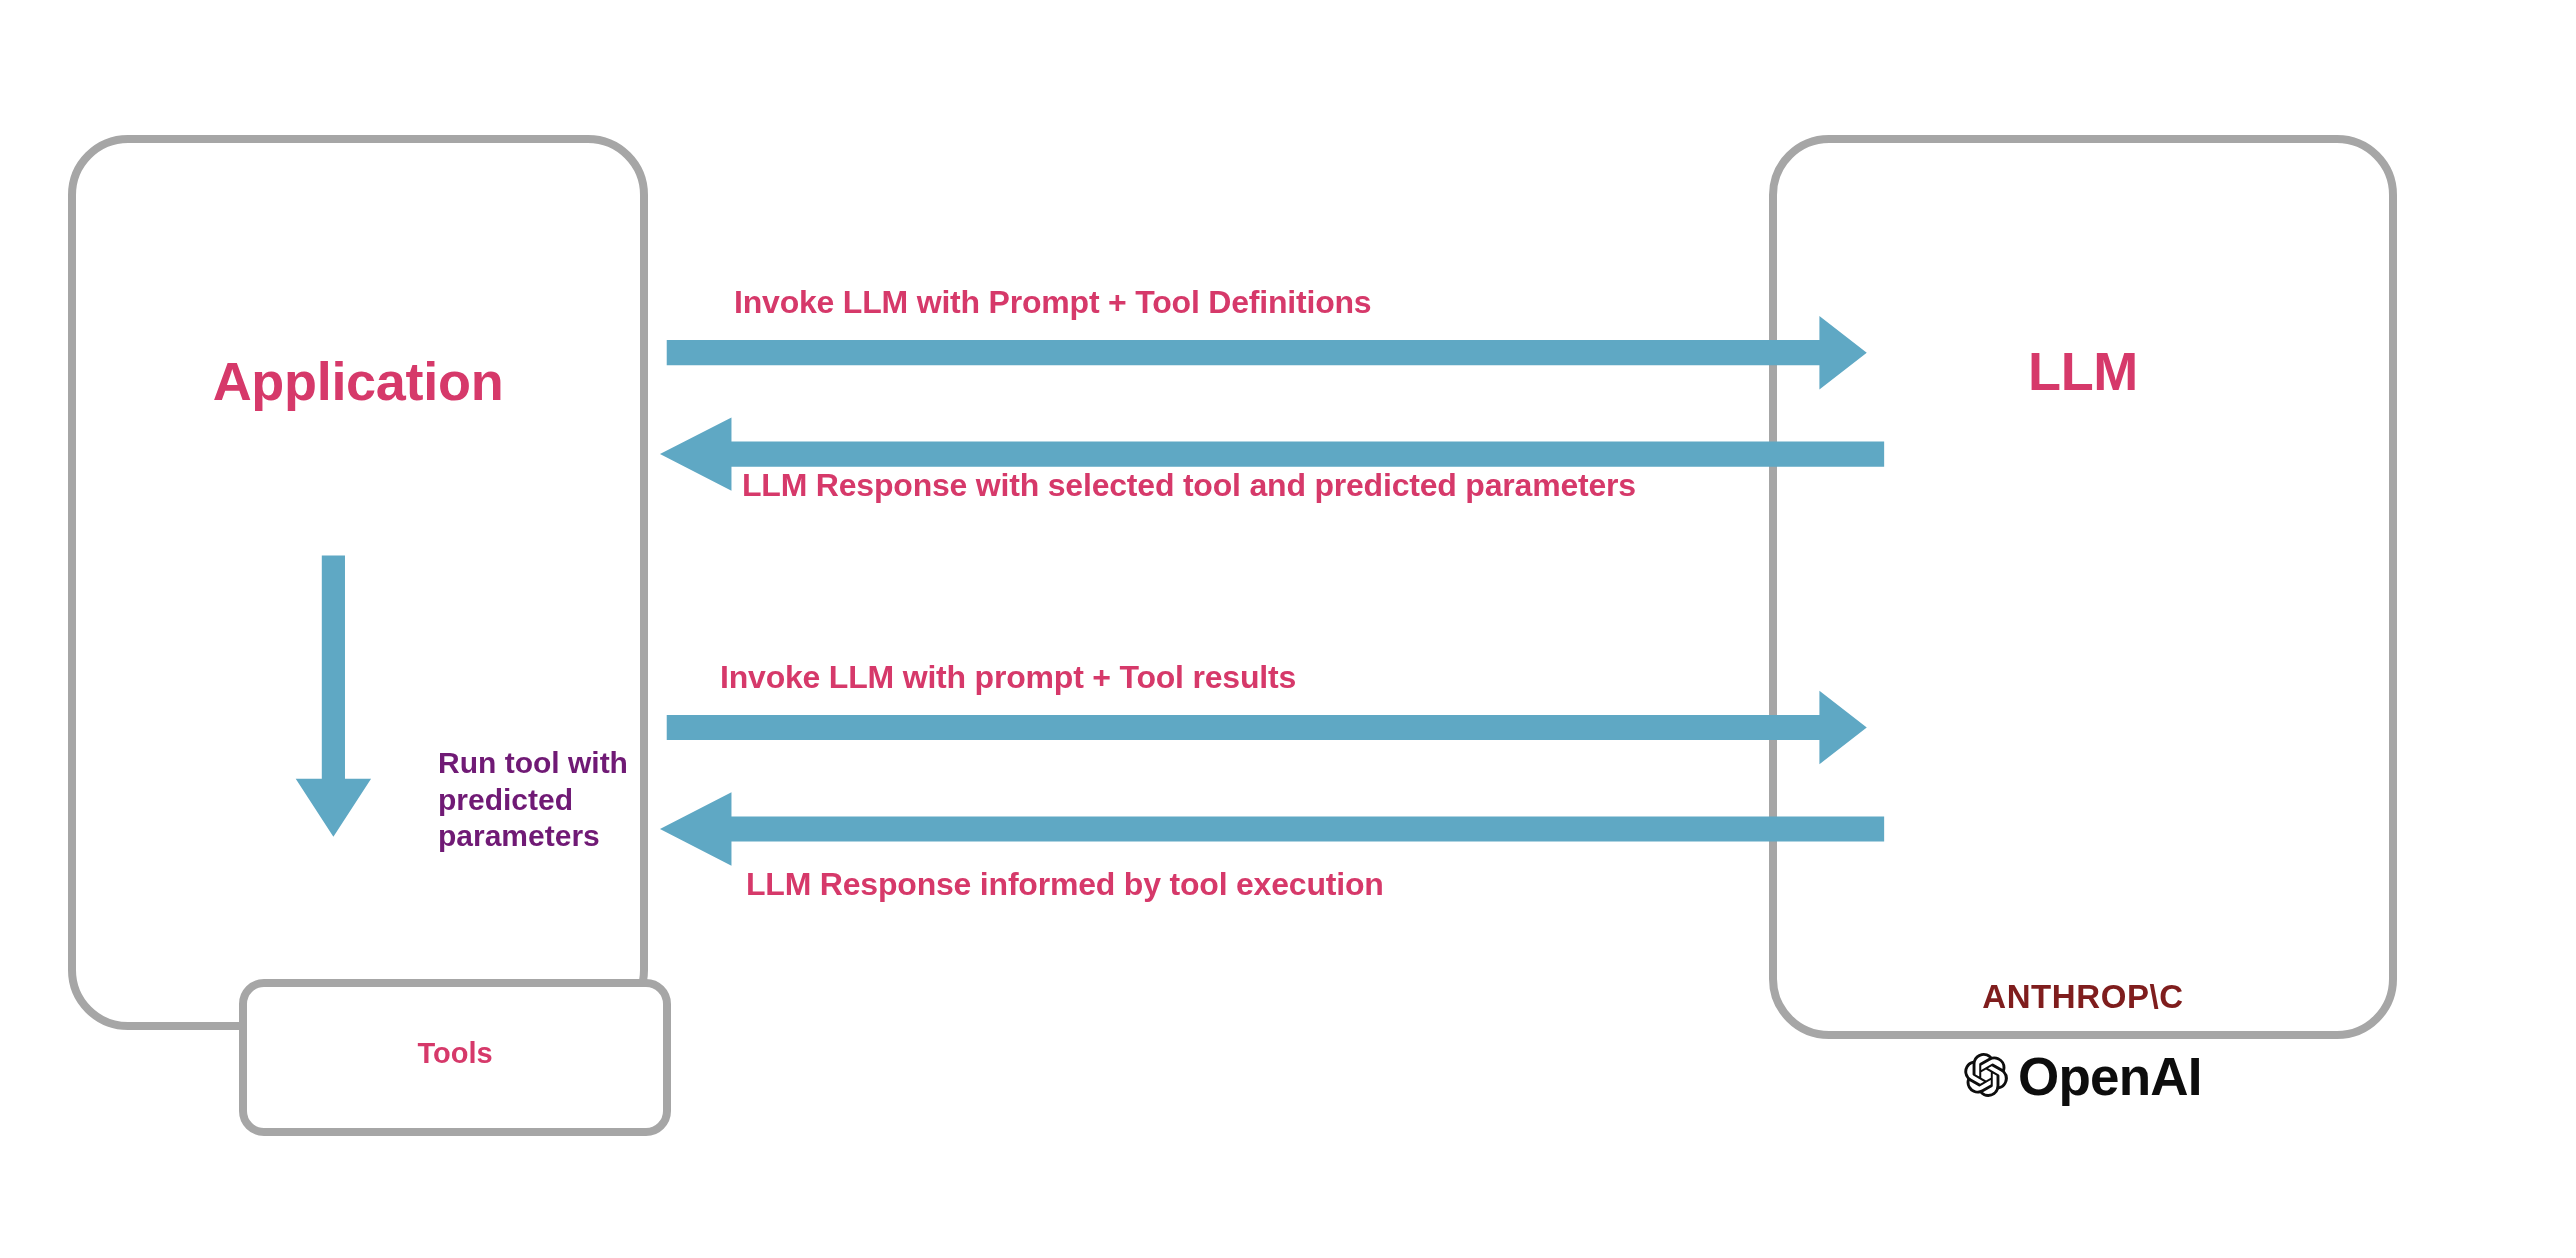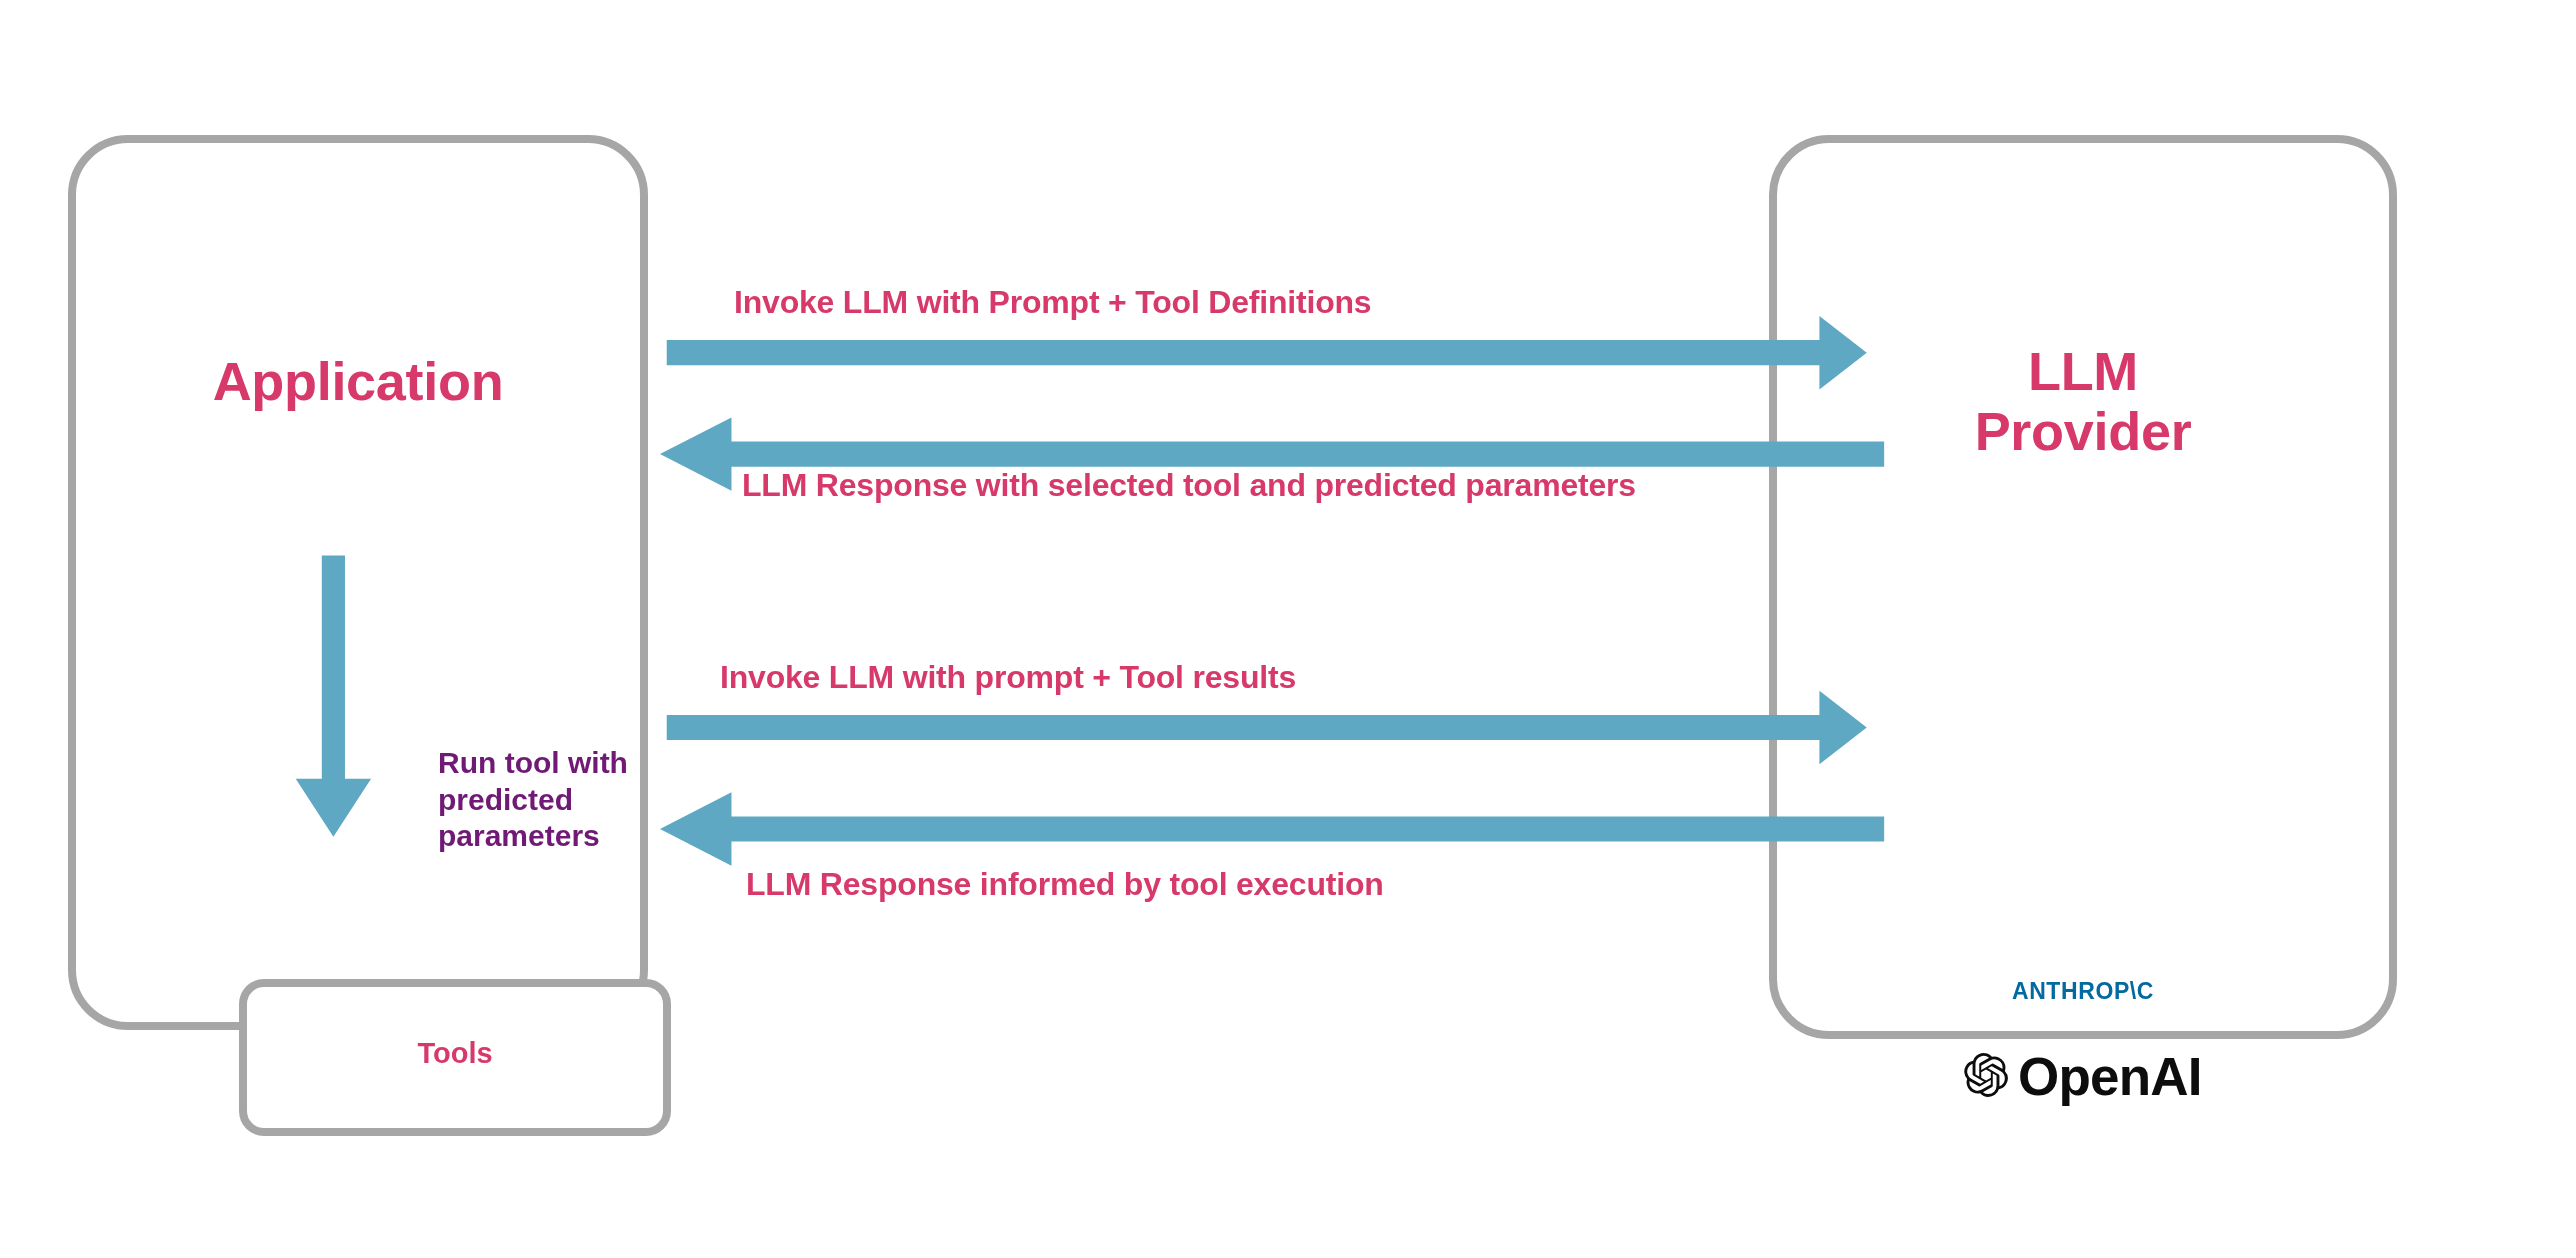--- a/index.html
+++ b/index.html
@@ -109,22 +109,22 @@
     pointer-events: none;
   }
 
   
   #anthropic-wordmark {
     position: absolute;
     left: 0;
     right: 0;
     top: 835px;
     text-align: center;
-    color: #0369a1;
-    font-size: 23px;
+    color: #7f1d1d;
+    font-size: 33px;
     font-weight: 700;
     letter-spacing: 0.6px;
   }
   #openai-lockup {
     position: absolute;
     left: 0;
     right: 0;
     top: 903px;
     display: flex;
     align-items: center;
@@ -151,21 +151,20 @@
     <div id="label-run">Run tool with predicted parameters</div>
 
     <div id="tools-box">
       <div id="tools-label">Tools</div>
     </div>
   </div>
 
   <div id="provider-box" class="node-box">
     <div id="provider-title" class="node-title">
       <div>LLM</div>
-      <div>Provider</div>
     </div>
 
     <div id="anthropic-wordmark">ANTHROP\C</div>
 
     <div id="openai-lockup">
       <span>
         <svg width="44" height="44" viewBox="0 0 24 24" aria-hidden="true">
           <path fill="#0d0d0d" d="M22.28 9.82a5.99 5.99 0 0 0-.52-4.91 6.05 6.05 0 0 0-6.51-2.9A6.07 6.07 0 0 0 4.98 4.18a5.99 5.99 0 0 0-4 2.9 6.05 6.05 0 0 0 .75 7.1 5.98 5.98 0 0 0 .51 4.91 6.05 6.05 0 0 0 6.52 2.9A5.98 5.98 0 0 0 13.26 24a6.06 6.06 0 0 0 5.77-4.21 5.99 5.99 0 0 0 4-2.9 6.06 6.06 0 0 0-.75-7.07Zm-9.02 12.6a4.48 4.48 0 0 1-2.88-1.04l.14-.08 4.78-2.76a.79.79 0 0 0 .39-.68v-6.74l2.02 1.17a.07.07 0 0 1 .04.06v5.58a4.5 4.5 0 0 1-4.49 4.49ZM3.6 18.3a4.47 4.47 0 0 1-.54-3.01l.14.08 4.78 2.76a.77.77 0 0 0 .78 0l5.84-3.37v2.33a.08.08 0 0 1-.03.06L9.74 19.95a4.5 4.5 0 0 1-6.14-1.65ZM2.34 7.9a4.48 4.48 0 0 1 2.34-1.97V11.6a.77.77 0 0 0 .39.68l5.81 3.35-2.02 1.17a.07.07 0 0 1-.07 0L4 14.02a4.5 4.5 0 0 1-1.66-6.12Zm16.6 3.86-5.84-3.4L15.1 7.2a.07.07 0 0 1 .07 0l4.83 2.79a4.49 4.49 0 0 1-.68 8.1v-5.66a.8.8 0 0 0-.38-.68Zm2.01-3.02-.14-.09-4.77-2.78a.78.78 0 0 0-.79 0L9.41 9.24V6.91a.07.07 0 0 1 .03-.06l4.83-2.79a4.49 4.49 0 0 1 6.67 4.65ZM8.31 12.86 6.3 11.7a.08.08 0 0 1-.04-.06V6.07a4.49 4.49 0 0 1 7.37-3.45l-.14.08L8.7 5.46a.79.79 0 0 0-.39.68v6.72Zm1.1-2.36 2.6-1.5 2.61 1.5v3l-2.6 1.5-2.61-1.5v-3Z"></path>
         </svg>
       </span>

